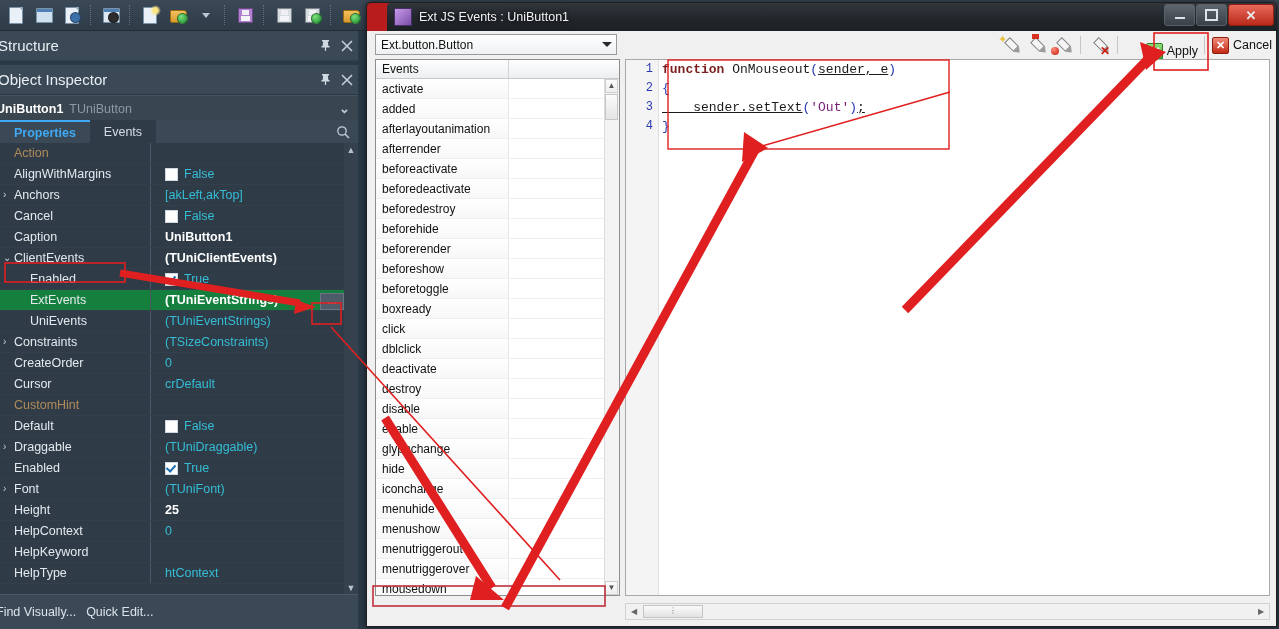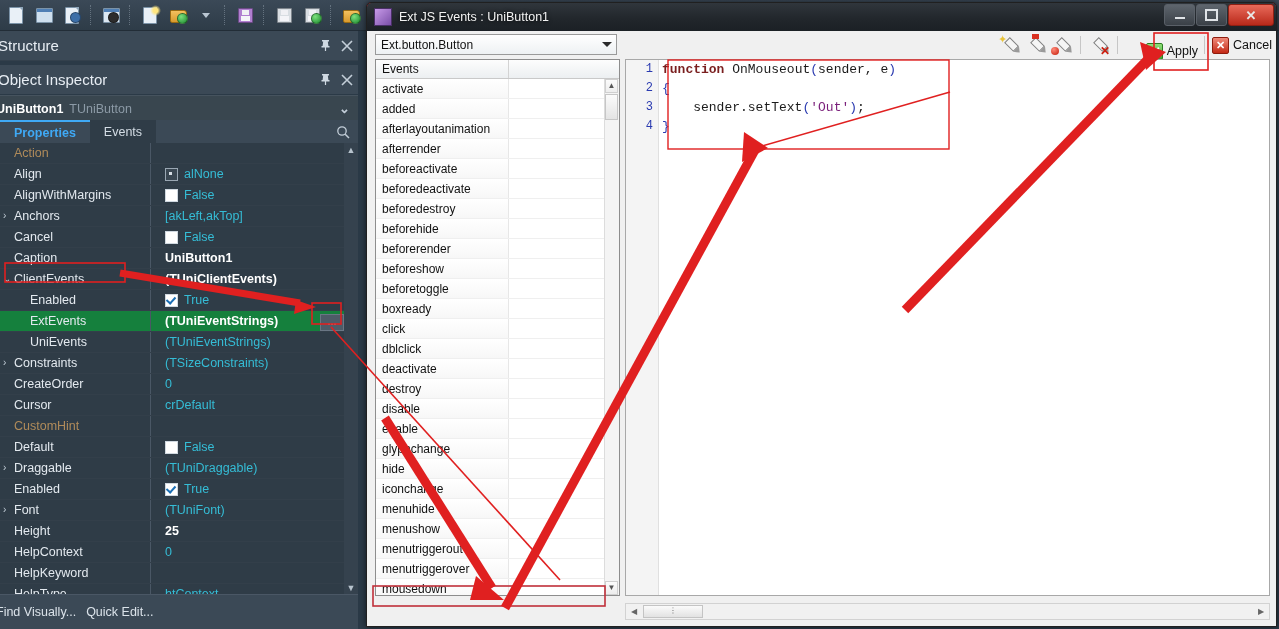--- a/index.html
+++ b/index.html
@@ -305,20 +305,21 @@
   .dialog {
     position: absolute;
     left: 366px; top: 2px;
     width: 911px; height: 625px;
     background: #b91c1c;
     border: 1px solid #202020;
     border-radius: 5px 5px 0 0;
     box-shadow: 0 0 6px rgba(0,0,0,.6);
     box-sizing: border-box;
     overflow: hidden;
+    padding-left: 20px;
   }
   .dlg-title {
     height: 28px;
     background: linear-gradient(to bottom, #30363c 0%, #22272c 55%, #1b2025 100%);
     display: flex;
     align-items: center;
     padding-left: 7px;
     position: relative;
     border-radius: 4px 4px 0 0;
   }
@@ -602,21 +603,21 @@
     left: 36px; top: 0;
     right: 0; bottom: 0;
     font-family: "Liberation Mono", monospace;
     font-size: 13px;
   }
   .cline { height: 19px; line-height: 19px; white-space: pre; }
   .kw { color: #7a1f1f; font-weight: bold; }
   .fn { color: #1b1b1b; }
   .br { color: #2a3ab0; }
   .str { color: #7a1f7a; }
-  .pl  { color: #1b1b1b; }
+  .pl  { color: #1b1b1b; text-decoration: underline; }
 
   
   .dlg-hscroll {
     position: absolute;
     left: 258px; right: 6px; bottom: 6px;
     height: 17px;
     background: #f1f1f1;
     border: 1px solid #d2d2d2;
     box-sizing: border-box;
   }
@@ -789,28 +790,20 @@
     <div class="propgrid">
       <div id="prop-rows">
           <div class="prow">
             <div class="pname dim">Action</div>
             <div class="pdivider"></div>
             <div class="pval">
               <span></span>
             </div>
           </div>
           <div class="prow">
-            <div class="pname">Align</div>
-            <div class="pdivider"></div>
-            <div class="pval">
-              <span class="radio-sq"></span>
-              <span>alNone</span>
-            </div>
-          </div>
-          <div class="prow">
             <div class="pname">AlignWithMargins</div>
             <div class="pdivider"></div>
             <div class="pval">
               <span class="cbox"></span>
               <span>False</span>
             </div>
           </div>
           <div class="prow">
             <span class="expander">›</span>
             <div class="pname">Anchors</div>

